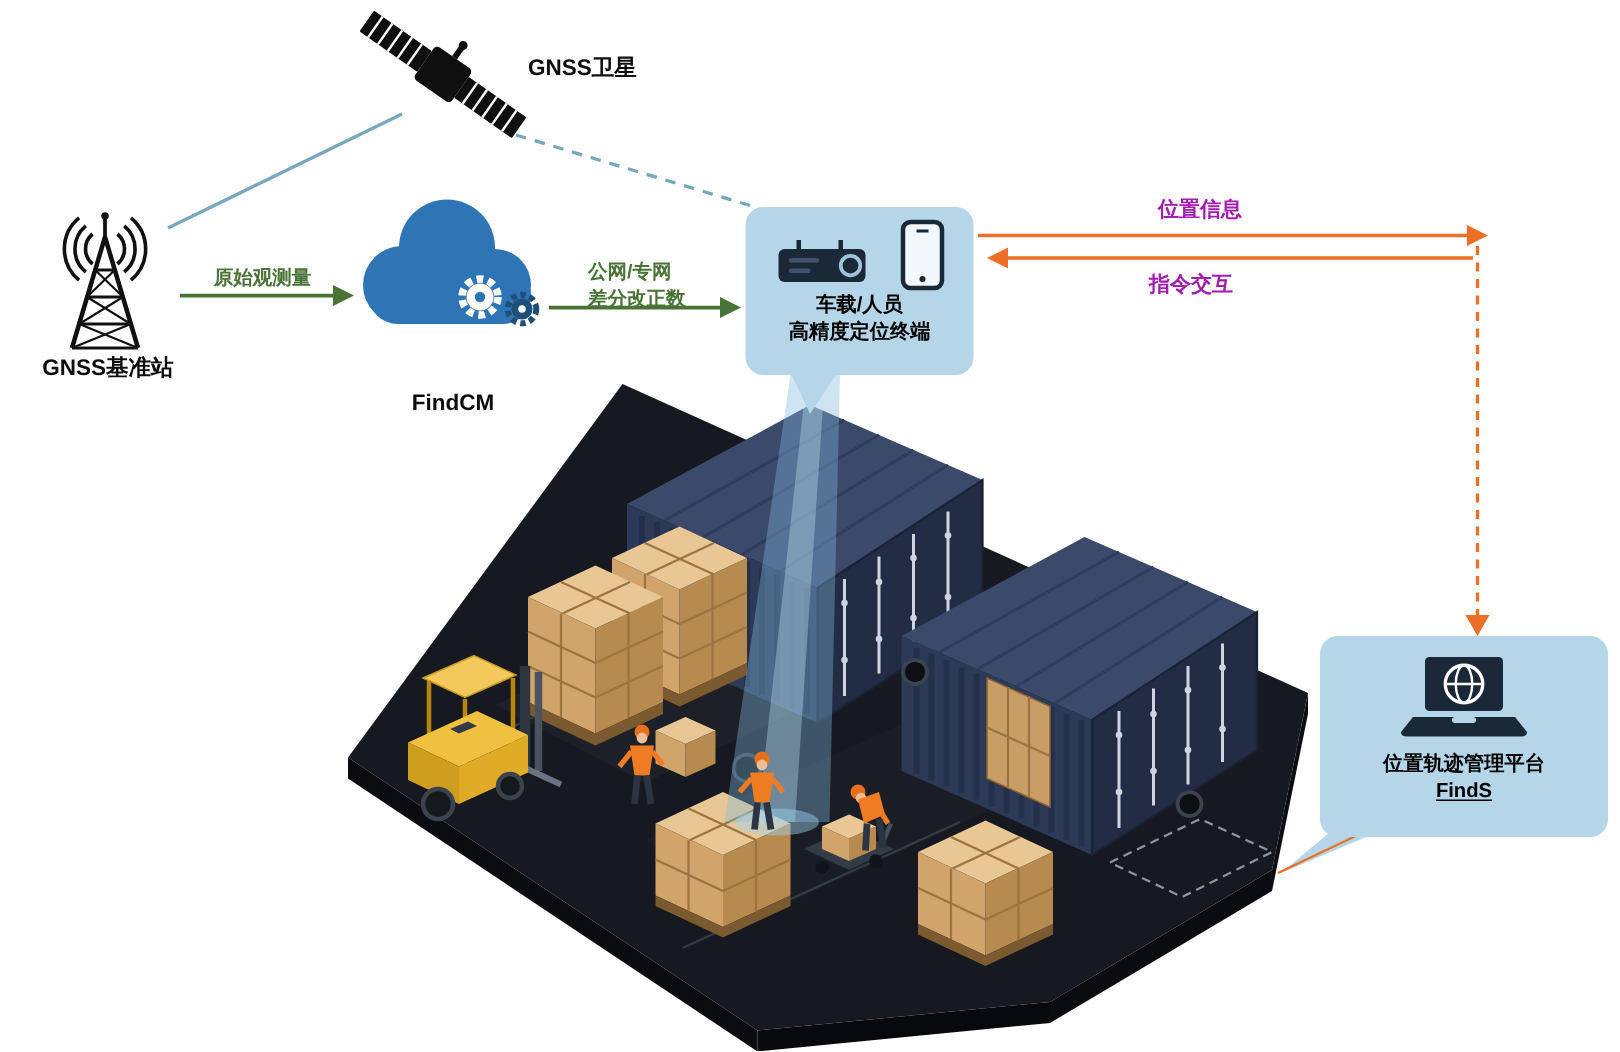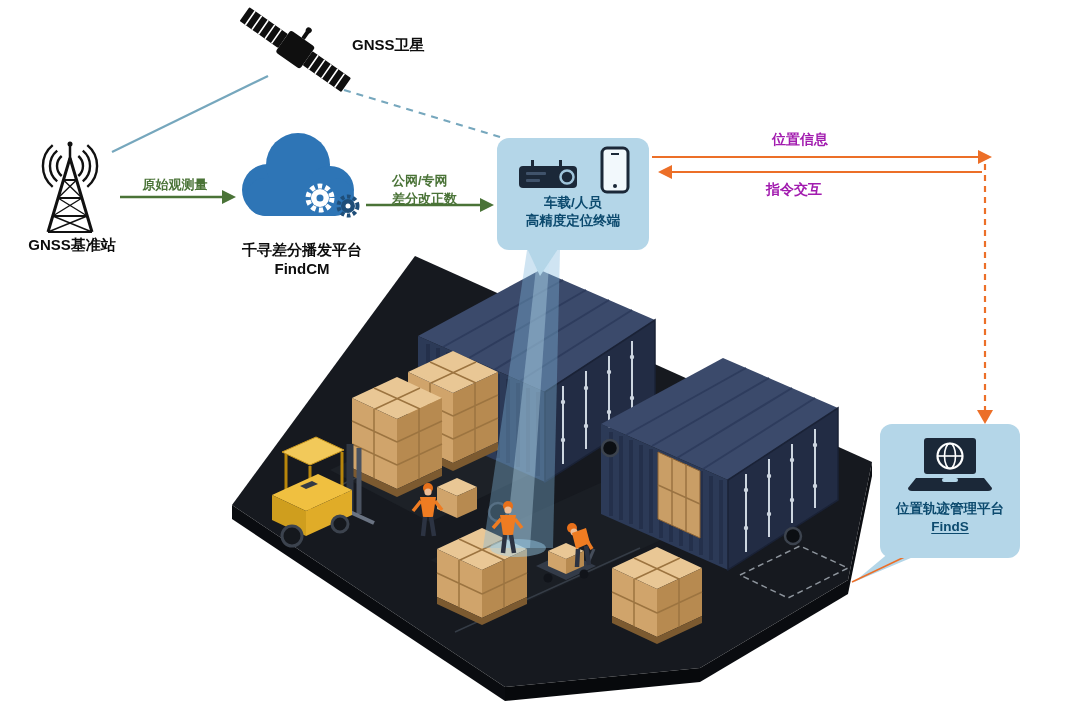--- a/index.html
+++ b/index.html
@@ -6,24 +6,24 @@
   .stage{position:relative;width:1080px;height:701px;background:#ffffff;overflow:hidden;
          font-family:"Liberation Sans","DejaVu Sans",sans-serif;padding-left:39px;}
   .scene-svg{position:absolute;left:0;top:0;}
   .lbl{position:absolute;white-space:nowrap;}
   .center{text-align:center;}
   .black{color:#0d0d0d;font-weight:700;font-size:15px;}
   .green{color:#4a7337;font-size:13px;font-weight:600;}
   .orange{color:#a21caf;font-size:14px;font-weight:600;}
   .bubble{position:absolute;background:#b4d6e8;border-radius:12px;display:flex;
           flex-direction:column;align-items:center;}
-  .bubble .txt{color:#0c4a6e;font-weight:700;font-size:13.5px;line-height:18px;text-align:right;}
+  .bubble .txt{color:#000000;font-weight:700;font-size:13.5px;line-height:18px;text-align:right;}
   .icon-row{display:flex;align-items:flex-end;gap:9px;}
   .terminal-bubble{left:497px;top:138px;width:152px;height:112px;padding-top:8px;box-sizing:border-box;}
-  .finds-bubble{left:880px;top:424px;width:140px;height:134px;padding-top:12px;box-sizing:border-box;}
+  .finds-bubble{left:880px;top:424px;width:192px;height:134px;padding-top:12px;box-sizing:border-box;}
   .underline{text-decoration:underline;text-underline-offset:2px;}
 </style>
 </head>
 <body>
 
 <div class="stage">
 
 <svg class="scene-svg" width="1080" height="701" viewBox="0 0 1080 701">
   <defs>
     <g id="iso-container">
@@ -215,21 +215,20 @@
     </g>
 
     <polygon points="526,246 560,246 540,276" fill="#b4d6e8"></polygon>
     <polygon points="890,552 925,552 854,582" fill="#b4d6e8"></polygon>
     <line x1="852" y1="582" x2="915" y2="552" stroke="#ec6f28" stroke-width="1.5"></line>
   </g>
 </svg>
 
 <div class="lbl black" style="left:352px;top:36px;">GNSS卫星</div>
 <div class="lbl black center" style="left:16px;top:236px;width:112px;">GNSS基准站</div>
-<div class="lbl black center" style="left:220px;top:241px;width:164px;">千寻差分播发平台</div>
 <div class="lbl black center" style="left:220px;top:260px;width:164px;">FindCM</div>
 <div class="lbl green center" style="left:118px;top:176px;width:114px;">原始观测量</div>
 <div class="lbl green" style="left:392px;top:153px;margin-top:37px;">差分改正数</div>
 <div class="lbl green" style="left:392px;top:172px;">公网/专网</div>
 <div class="lbl orange center" style="left:710px;top:131px;width:180px;">位置信息</div>
 <div class="lbl orange center" style="left:704px;top:181px;width:180px;">指令交互</div>
 
 <div class="bubble terminal-bubble">
   <div class="icon-row">
     <svg width="74" height="40" viewBox="0 0 74 40">

